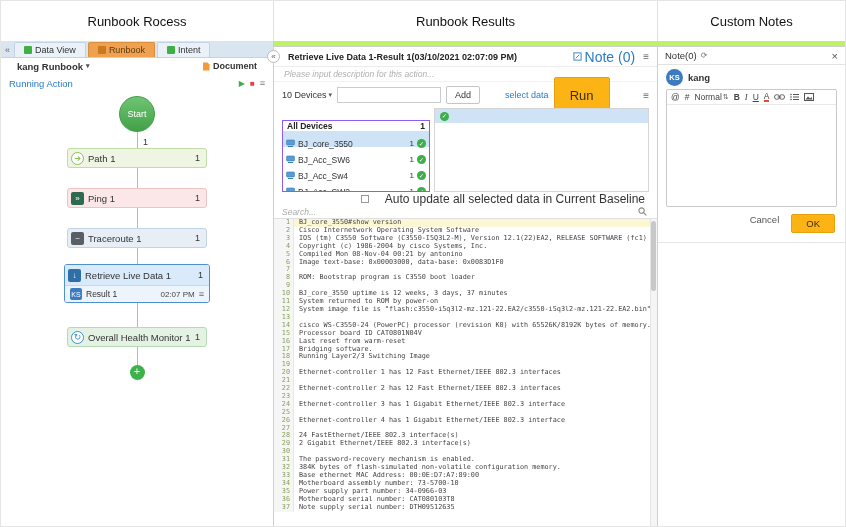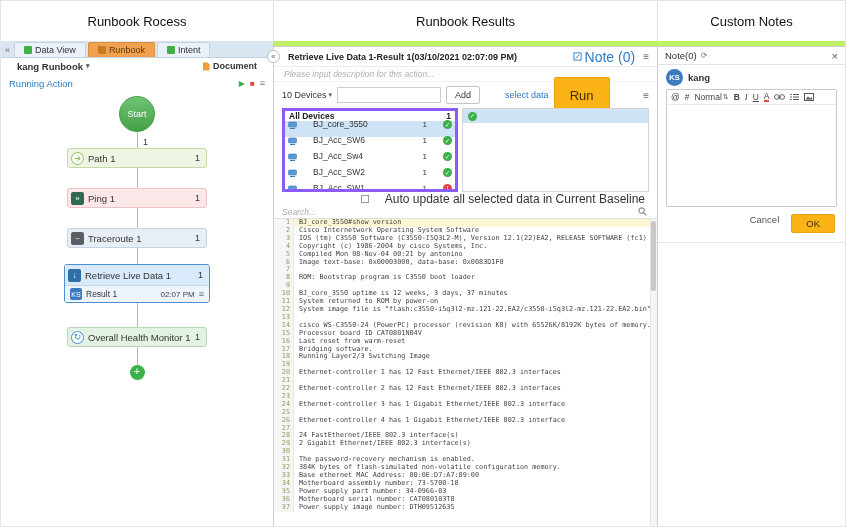--- a/index.html
+++ b/index.html
@@ -75,24 +75,24 @@
   .mp-menu { color:#666; font-size:10px; cursor:pointer; }
   .mp-desc { height:15px; display:flex; align-items:center; padding:0 10px; font-size:8.5px; font-style:italic; color:#b0b0b0; border-bottom:1px solid #f2f2f2; }
   .mp-controls { height:26px; display:flex; align-items:center; gap:5px; padding:0 8px; }
   .dev-dd { font-size:9px; color:#333; display:flex; align-items:center; gap:2px; cursor:pointer; white-space:nowrap; }
   .dev-input { width:104px; height:16px; border:1px solid #ccc; font-size:9px; padding:0 3px; }
   .add-btn { height:18px; padding:0 8px; border:1px solid #c5c5c5; background:#fff; font-size:9px; color:#333; border-radius:2px; cursor:pointer; }
   .select-data { font-size:9px; color:#2a7cc7; cursor:pointer; white-space:nowrap;padding-left:20px; }
   .run-btn { width:56px; height:37px; background:#fcb316; border:1px solid #e8a00e; border-radius:2px; font-size:13px; color:#3c2f00; cursor:pointer; }
   .ctrl-spacer { flex:1; }
   .mp-split { height:84px; display:flex; gap:4px; padding:0 8px; }
-  .devlist { width:176px; border:3px solid #8b5cf6; background:#fff; display:flex; flex-direction:column; overflow:hidden; }
+  .devlist { width:148px; border:1px solid #8b5cf6; background:#fff; display:flex; flex-direction:column; overflow:hidden;margin-top:12px; }
   .devhead { height:14px; display:flex; align-items:center; padding:0 4px; font-size:8.5px; font-weight:bold; color:#222; }
   .devhead-name { flex:1; }
-  .devrow { height:13px; display:flex; align-items:flex-end; gap:16px; padding:8px 3px; font-size:8.5px; color:#333; cursor:pointer; }
+  .devrow { height:13px; display:flex; align-items:flex-start; gap:3px; padding:8px 3px; font-size:8.5px; color:#333; cursor:pointer; }
   .devrow.selected { background:#cfe3f7; }
   .dev-name { flex:1; white-space:nowrap; overflow:hidden; }
   .dev-count { font-size:8px; color:#333; }
   .status-dot { width:9px; height:9px; border-radius:50%; color:#fff; font-size:6.5px; display:flex; align-items:center; justify-content:center; flex:none; }
   .status-ok { background:#3dae49; }
   .status-err { background:#e04343; }
   .datapane { flex:1; border:1px solid #d5d5d5; background:#fff; display:flex; flex-direction:column; overflow:hidden; }
   .cmdrow { height:14px; background:#cfe3f7; display:flex; align-items:center; padding:0 5px; font-size:8.5px; color:#222; cursor:pointer; }
   .cmd-label { flex:1; }
   .mp-autorow { height:13px; display:flex; align-items:center; justify-content:flex-end; gap:16px; padding:0 12px; font-size:12px; color:#333; }
@@ -482,21 +482,21 @@
           <div class="code-line">
             <span class="ln">35</span>
             <span class="lt">Power supply part number: 34-0966-03</span>
           </div>
           <div class="code-line">
             <span class="ln">36</span>
             <span class="lt">Motherboard serial number: CAT080103T8</span>
           </div>
           <div class="code-line">
             <span class="ln">37</span>
-            <span class="lt">Power supply image number: DTH09512635</span>
+            <span class="lt">Note supply serial number: DTH09512635</span>
           </div>
           <div class="code-scrollbar">
           <div class="code-thumb"></div>
         </div>
       </div>
     </div>
 
     <div class="right-panel">
       <div class="np-header">
         <span class="np-title">Note(0)</span>

